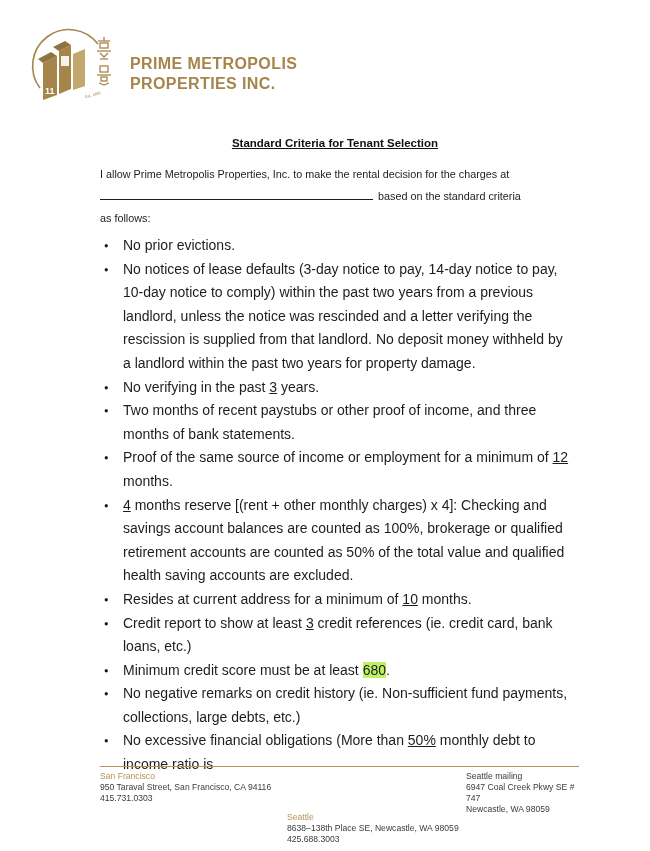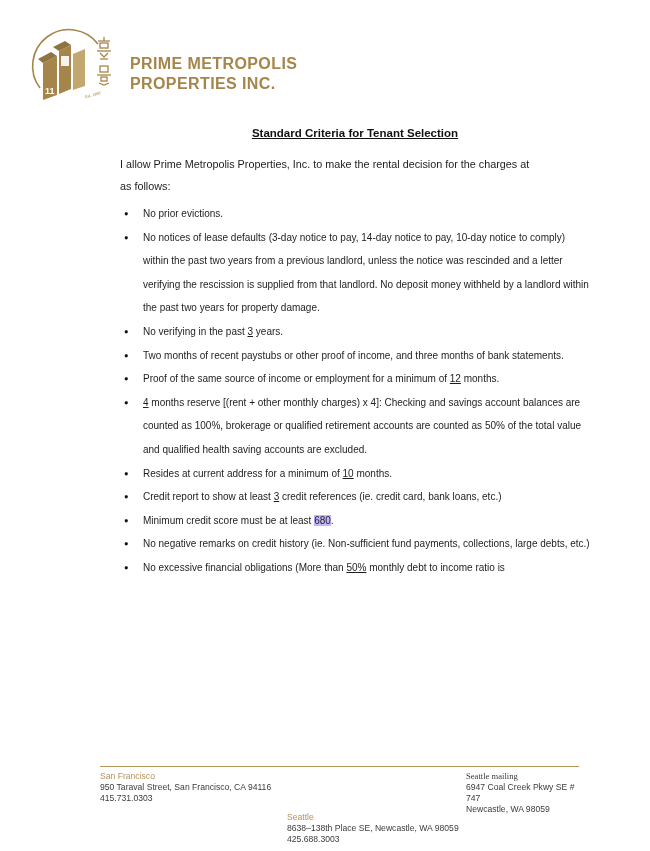--- a/index.html
+++ b/index.html
@@ -6,34 +6,34 @@
   body { width:650px; height:851px; font-family:"Liberation Sans", sans-serif; color:#1d1d1d; }
   .page { position:relative; width:650px; height:851px; background:#ffffff; overflow:hidden; }
 
   
   .brand { position:absolute; left:30px; top:26px; display:flex; }
   .emblem { width:90px; height:82px; flex:0 0 auto; }
   .wordmark { margin-left:10px; margin-top:28px; color:#a6854b; font-size:16px;
               font-weight:600; letter-spacing:0.4px; line-height:20px; }
 
   
-  .content { position:absolute; left:100px; top:127px; width:470px;margin-left:20px; }
+  .content { position:absolute; left:100px; top:137px; width:470px; }
   .doc-title { margin:0 0 14px 0; text-align:center; font-size:11.5px; font-weight:bold;
                text-decoration:underline; color:#111; }
   .intro { font-size:10.8px; line-height:22px; }
   .intro-line { white-space:nowrap; }
   .blank-line { display:inline-block; width:273px; height:10px;
                 border-bottom:1.2px solid #1d1d1d; margin-right:5px; }
 
-  ul.criteria { list-style:none; margin:5px 0 0 0; padding:0; font-size:10px; line-height:23.6px; }
+  ul.criteria { list-style:none; margin:5px 0 0 0; padding:0; font-size:14px; line-height:23.6px; }
   ul.criteria li { position:relative; padding-left:23px; }
   ul.criteria li::before { content:"\25CF"; position:absolute; left:4px; top:0;
                            font-size:7.5px; line-height:23.6px; color:#111; }
   .u  { text-decoration:underline; }
-  .hl { background:#c4b5fd; }
+  .hl { background:#bef264; }
 
   
   .offices { position:absolute; left:100px; top:766px; width:479px;
              border-top:1.5px solid #b49659; padding-top:4px; display:flex;
              font-size:8.6px; line-height:11px; color:#3b3b3b; }
   .office-col { flex:0 0 auto; }
   .office-col:nth-child(1) { width:187px; }
   .office-col:nth-child(2) { width:179px; }
   .office-col:nth-child(3) { width:113px; }
   .office-heading { display:block; }
@@ -78,20 +78,23 @@
       <div>PRIME METROPOLIS</div>
       <div>PROPERTIES INC.</div>
     </div>
   </div>
 
   <div class="content">
     <h1 class="doc-title">Standard Criteria for Tenant Selection</h1>
 
     <div class="intro">
       <div class="intro-line">I allow Prime Metropolis Properties, Inc. to make the rental decision for the charges at</div>
+      <div class="intro-line">
+        <span class="blank-line"></span><span>based on the standard criteria</span>
+      </div>
       <div class="intro-line">as follows:</div>
     </div>
 
     <ul class="criteria">
         <li><span>No prior evictions.</span></li>
         <li><span>No notices of lease defaults (3-day notice to pay, 14-day notice to pay, 10-day notice to comply) within the past two years from a previous landlord, unless the notice was rescinded and a letter verifying the rescission is supplied from that landlord. No deposit money withheld by a landlord within the past two years for property damage.</span></li>
         <li><span>No verifying in the past </span><span class="u">3</span><span> years.</span></li>
         <li><span>Two months of recent paystubs or other proof of income, and three months of bank statements.</span></li>
         <li><span>Proof of the same source of income or employment for a minimum of </span><span class="u">12</span><span> months.</span></li>
         <li><span class="u">4</span><span> months reserve [(rent + other monthly charges) x 4]: Checking and savings account balances are counted as 100%, brokerage or qualified retirement accounts are counted as 50% of the total value and qualified health saving accounts are excluded.</span></li>
@@ -108,19 +111,19 @@
         <span class="office-heading" style="color: rgb(180, 147, 90);">San Francisco</span>
         <div>950 Taraval Street, San Francisco, CA 94116</div>
         <div>415.731.0303</div>
       </div>
       <div class="office-col">
         <span class="office-heading" style="color: rgb(180, 147, 90); margin-top: 41px;">Seattle</span>
         <div>8638–138th Place SE, Newcastle, WA 98059</div>
         <div>425.688.3003</div>
       </div>
       <div class="office-col">
-        <span class="office-heading" style="color: rgb(59, 59, 59); font-family: Liberation Serif, serif;">Seattle mailing</span>
+        <span class="office-heading" style="color: rgb(59, 59, 59);">Seattle mailing</span>
         <div>6947 Coal Creek Pkwy SE # 747</div>
         <div>Newcastle, WA 98059</div>
       </div>
     </div>
 
 </div>
 
 </body></html>

